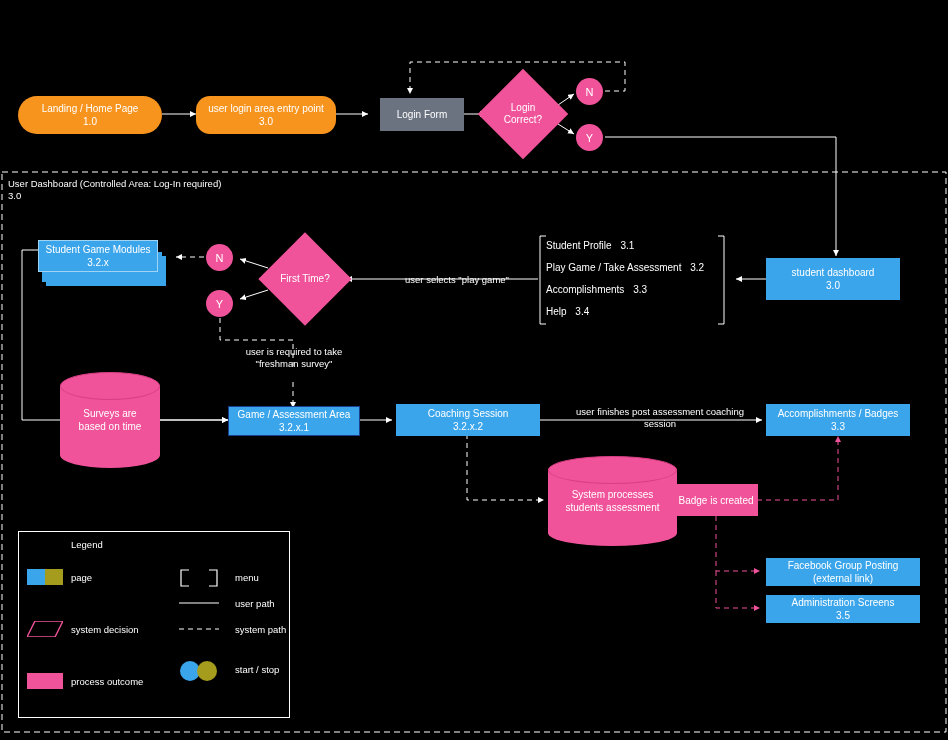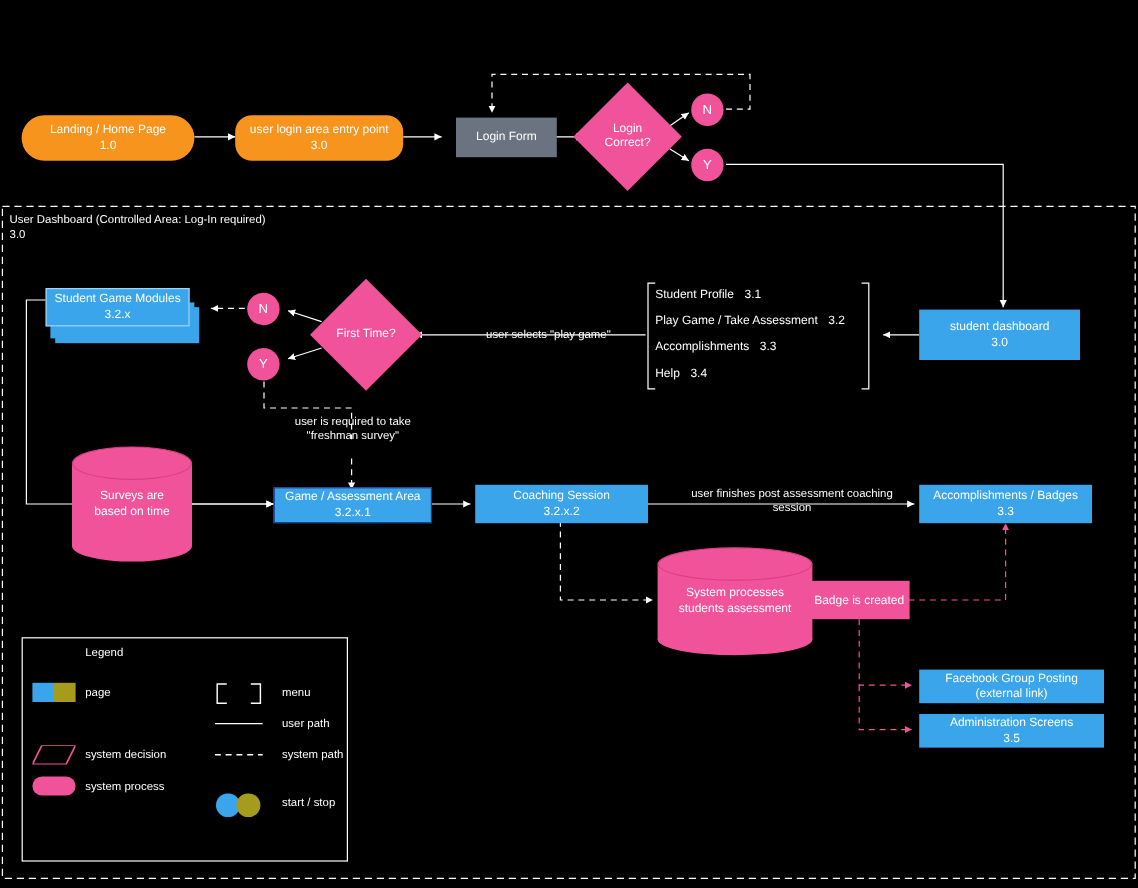--- a/index.html
+++ b/index.html
@@ -389,25 +389,25 @@
 
   <div class="legend-row" style="top:86px; width:150px;">
     <span class="sw" style="width:36px; height:16px;">
       <svg width="36" height="16" viewBox="0 0 36 16">
         <polygon points="8,0 36,0 28,16 0,16" fill="none" stroke="#f0539a" stroke-width="1.4"></polygon>
       </svg>
     </span>
     <span class="lg-text">system decision</span>
   </div>
 
-  <div class="legend-row" style="top:112px; width:150px;">
-    <span class="sw" style="width:36px; height:16px; background:#f0539a; border-radius:8px/8px;"></span>
-    <span class="lg-text">system process</span>
-  </div>
-
+
+  <div class="legend-row" style="top:138px; width:160px;">
+    <span class="sw" style="width:36px; height:16px; background:#f0539a;"></span>
+    <span class="lg-text">process outcome</span>
+  </div>
 
   <div class="legend-row2" style="top:34px; width:110px;">
     <span class="sw" style="width:40px; height:18px;">
       <svg width="40" height="18" viewBox="0 0 40 18">
         <path d="M10,1 L2,1 L2,17 L10,17" fill="none" stroke="#ffffff" stroke-width="1.2"></path>
         <path d="M30,1 L38,1 L38,17 L30,17" fill="none" stroke="#ffffff" stroke-width="1.2"></path>
       </svg>
     </span>
     <span class="lg-text">menu</span>
   </div>

